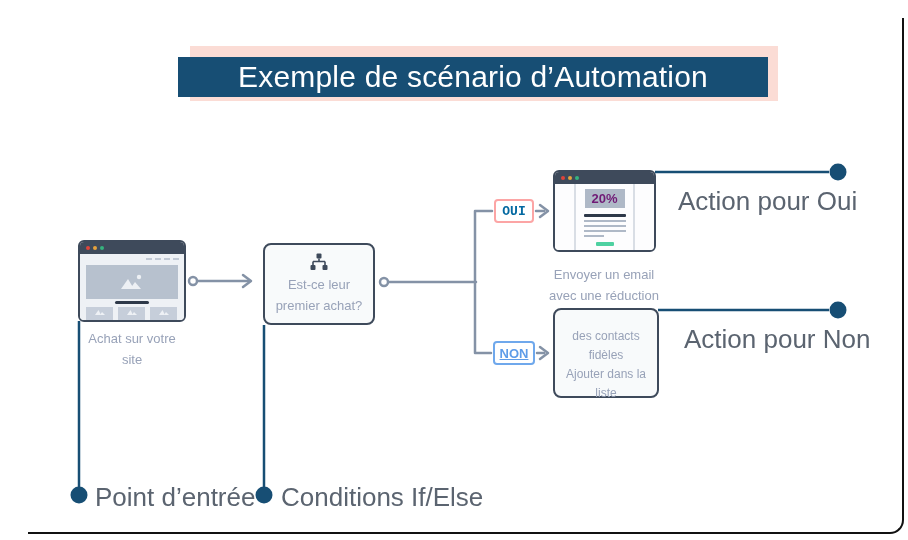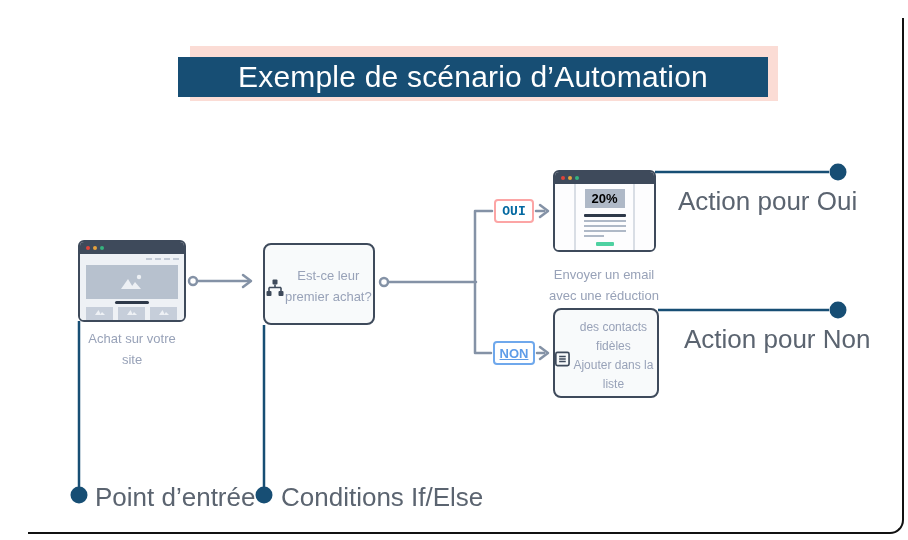--- a/index.html
+++ b/index.html
@@ -37,31 +37,31 @@
   .dark-line { position:absolute; left:50%; transform:translateX(-50%); top:47px; width:34px; height:3px;
                background:#2E3949; border-radius:2px; }
   .thumbs { position:absolute; left:6px; bottom:0; display:flex; gap:5px; }
   .thumbs i { display:flex; align-items:flex-start; justify-content:center; width:27px; height:13px;
               background:#C6CEDA; padding-top:2px; }
 
   .email-body { position:relative; height:66px; background:#FDFDFE; }
   .email-col { position:absolute; left:19px; right:19px; top:0; bottom:0;
                border-left:2px solid #D9DEE5; border-right:2px solid #D9DEE5;
                display:flex; flex-direction:column; align-items:center; }
-  .discount { margin-top:5px; width:40px; height:19px; background:#AFB9C7; color:#000000;
+  .discount { margin-top:5px; width:40px; height:19px; background:#AFB9C7; color:#701a75;
               font-size:13px; font-weight:bold; display:flex; align-items:center; justify-content:center; }
   .e-dark { margin-top:6px; width:42px; height:3px; background:#2E3949; border-radius:1px; }
   .e-lines { margin-top:3px; width:42px; }
   .e-lines i { display:block; height:2px; background:#AFB9C7; margin-bottom:3px; }
   .e-lines i.short { width:20px; }
   .e-btn { margin-top:2px; width:18px; height:4px; background:#4ED1A1; border-radius:1px; }
 
   
   .step-box { background:#F8FAFB; border:2px solid #3E4A5B; border-radius:8px;
-              display:flex; flex-direction:row; align-items:center; }
+              display:flex; flex-direction:column; align-items:center; }
   .step-box .txt { text-align:center; color:#98A2B8; }
 
   .flow-label { position:absolute; z-index:2; text-align:center; color:#98A2B8; font-size:13px; line-height:21px; }
 
   
   .badge { position:absolute; z-index:3; background:#fff; border-radius:4px; font-size:13px; font-weight:600;
            display:flex; align-items:center; justify-content:center; }
   .badge.yes { border:2px solid #fca5a5; color:#0369a1;font-family:Liberation Mono, monospace; }
   .badge.no  { border:2px solid #6FA8EC; color:#5E9CE8;text-decoration:underline; }
 

